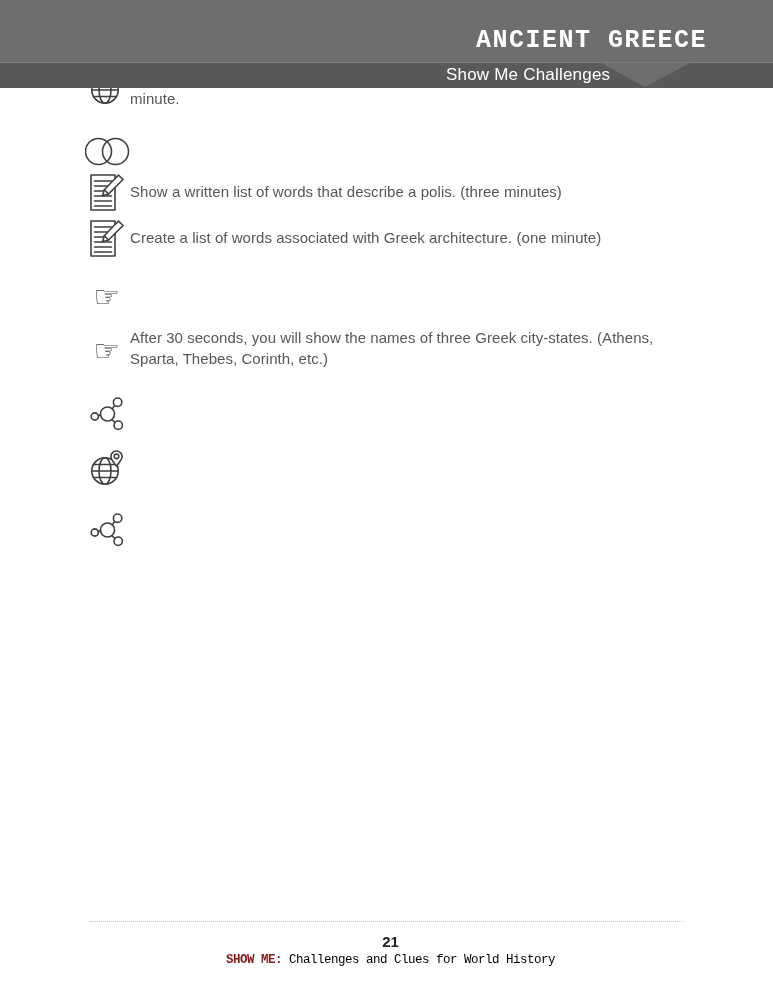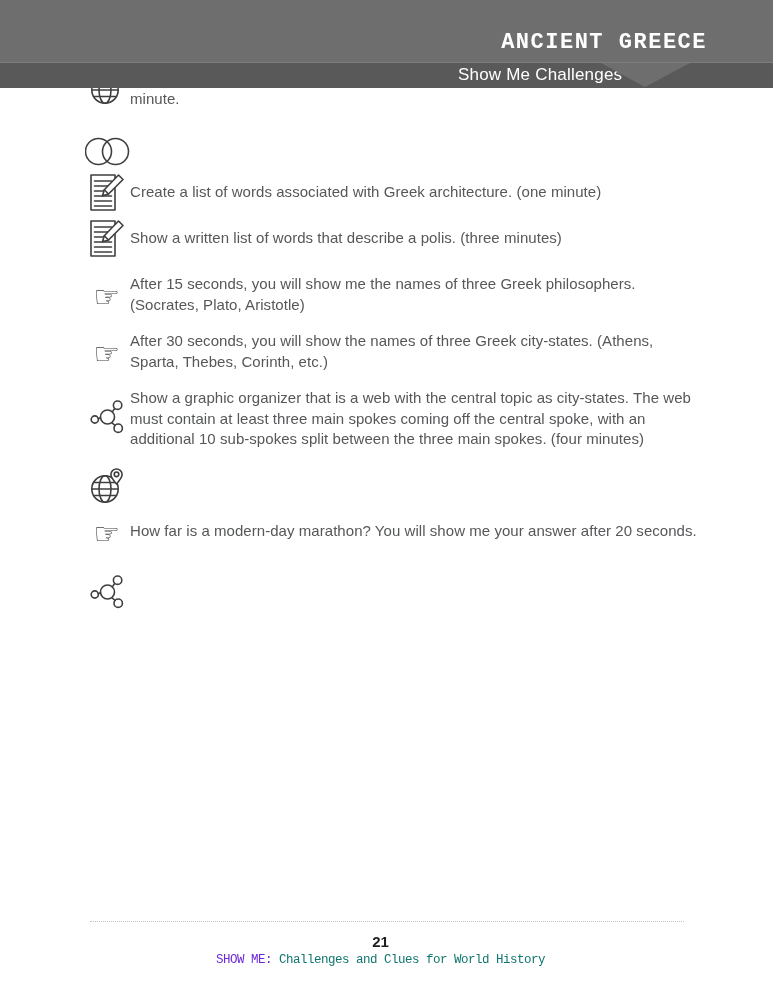--- a/index.html
+++ b/index.html
@@ -5,52 +5,52 @@
   html,body{margin:0;padding:0;}
   body{
     width:773px;height:1000px;position:relative;background:#ffffff;
     font-family:"Liberation Sans", sans-serif;overflow:hidden;
   }
   
   .band-top{position:absolute;top:0;left:0;width:773px;height:62px;background:#6e6e6e;}
   .band-title{
     position:absolute;right:66px;bottom:7px;color:#ffffff;
     font-family:"Liberation Mono", monospace;font-weight:bold;
-    font-size:22px;letter-spacing:1.5px;white-space:nowrap;
+    font-size:25px;letter-spacing:1.5px;white-space:nowrap;
   }
   .band-sub{
     position:absolute;top:62px;left:0;width:773px;height:26px;background:#595959;
     box-sizing:border-box;border-top:1px solid rgba(255,255,255,0.22);
   }
-  .band-subtitle{position:absolute;left:458px;top:2px;color:#ffffff;font-size:17px;letter-spacing:0.2px;}
+  .band-subtitle{position:absolute;left:446px;top:2px;color:#ffffff;font-size:17px;letter-spacing:0.2px;}
   .chevron{
     position:absolute;top:63px;left:601px;width:0;height:0;
     border-left:44px solid transparent;border-right:45px solid transparent;
     border-top:24px solid #6e6e6e;
   }
   
   .section-title{
     margin:28px 0 0 91px;font-size:18px;font-weight:bold;color:#231f20;letter-spacing:0.2px;
   }
   .challenges{margin:19px 0 0 84px;width:630px;}
   .row{display:flex;align-items:flex-start;margin-bottom:16px;}
   .iconbox{width:46px;min-width:46px;display:flex;justify-content:center;}
   .txt{margin:0;width:567px;font-size:15px;line-height:20.5px;color:#565759;letter-spacing:0.05px;}
   svg.ic{stroke:#3f3f3f;fill:none;stroke-width:1.6;stroke-linecap:round;stroke-linejoin:round;}
   .hand::before{
     content:"\261E";font-family:"DejaVu Sans", sans-serif;
     font-size:30px;line-height:1;color:#3f3f3f;display:block;
   }
   
   .footer-rule{position:absolute;top:921px;left:90px;width:594px;border-top:1px dotted #c4c4c4;}
-  .footer{position:absolute;top:933px;left:74px;width:613px;text-align:center;}
+  .footer{position:absolute;top:933px;left:84px;width:613px;text-align:center;}
   .page-number{font-size:15px;font-weight:bold;color:#231f20;}
   .series{margin-top:3px;font-family:"Liberation Mono", monospace;font-size:12.5px;letter-spacing:-0.5px;white-space:nowrap;}
-  .series-label{font-weight:normal;color:#6d28d9;}
-  .series-title{color:#0f766e;margin-top:7px;}
+  .series-label{font-weight:bold;color:#7f1d1d;}
+  .series-title{color:#000000;margin-top:7px;}
 </style>
 </head>
 <body>
 
 <div class="band-top">
   <div class="band-title">ANCIENT GREECE</div>
 </div>
 <div class="band-sub">
   <div class="band-subtitle">Show Me Challenges</div>
 </div>
@@ -91,83 +91,77 @@
         <line x1="4.5" y1="7" x2="21.5" y2="7"></line>
         <line x1="4.5" y1="12" x2="21.5" y2="12"></line>
         <line x1="4.5" y1="17" x2="21.5" y2="17"></line>
         <line x1="4.5" y1="22" x2="21.5" y2="22"></line>
         <line x1="4.5" y1="27" x2="21.5" y2="27"></line>
         <line x1="4.5" y1="32" x2="21.5" y2="32"></line>
         <path d="M28.5 1 L33 5.5 L18.5 20 L12.5 21.8 L14.3 15.8 Z" fill="#ffffff"></path>
         <line x1="14.3" y1="15.8" x2="18.5" y2="20"></line>
       </svg>
     </span>
-    <p class="txt">Create a list of words associated with Greek architecture. (one minute)</p>
+    <p class="txt">Show a written list of words that describe a polis. (three minutes)</p>
   </div>
 
   <div class="row">
     <span class="iconbox" style="margin-top:-8px">
       <svg class="ic" width="34" height="38" viewBox="0 0 34 38">
         <rect x="1" y="1" width="24" height="35"></rect>
         <line x1="4.5" y1="7" x2="21.5" y2="7"></line>
         <line x1="4.5" y1="12" x2="21.5" y2="12"></line>
         <line x1="4.5" y1="17" x2="21.5" y2="17"></line>
         <line x1="4.5" y1="22" x2="21.5" y2="22"></line>
         <line x1="4.5" y1="27" x2="21.5" y2="27"></line>
         <line x1="4.5" y1="32" x2="21.5" y2="32"></line>
         <path d="M28.5 1 L33 5.5 L18.5 20 L12.5 21.8 L14.3 15.8 Z" fill="#ffffff"></path>
         <line x1="14.3" y1="15.8" x2="18.5" y2="20"></line>
       </svg>
     </span>
-    <p class="txt">Show a written list of words that describe a polis. (three minutes)</p>
+    <p class="txt">Create a list of words associated with Greek architecture. (one minute)</p>
   </div>
 
   <div class="row">
     <span class="iconbox hand" style="margin-top:8px"></span>
-    <p class="txt">After 15 seconds, you will show me the names of three Greek philosophers. (Socrates, Plato, Aristotle)</p>
   </div>
 
   <div class="row">
     <span class="iconbox hand" style="margin-top:8px"></span>
     <p class="txt">After 30 seconds, you will show the names of three Greek city-states. (Athens, Sparta, Thebes, Corinth, etc.)</p>
   </div>
 
   <div class="row">
     <span class="iconbox" style="margin-top:10px">
       <svg class="ic" width="35" height="37" viewBox="0 0 35 37">
         <circle cx="17.5" cy="19" r="7"></circle>
         <circle cx="4.8" cy="21.5" r="3.6"></circle>
         <circle cx="27.6" cy="7.2" r="4.2"></circle>
         <circle cx="28.2" cy="30.2" r="4.2"></circle>
         <line x1="10.3" y1="19.8" x2="8.2" y2="20.7"></line>
         <line x1="22.3" y1="13.9" x2="24.5" y2="10.8"></line>
         <line x1="22" y1="24.8" x2="25.2" y2="27.5"></line>
       </svg>
     </span>
-    <p class="txt">Show a graphic organizer that is a web with the central topic as city-states. The web must contain at least three main spokes coming off the central spoke, with an additional 10 sub-spokes split between the three main spokes. (four minutes)</p>
   </div>
 
   <div class="row">
     <span class="iconbox" style="margin-top:-1px">
       <svg class="ic" width="35" height="40" viewBox="0 0 35 40">
         <circle cx="15" cy="24" r="13.2"></circle>
         <ellipse cx="15" cy="24" rx="6" ry="13.2"></ellipse>
         <line x1="1.8" y1="24" x2="28.2" y2="24"></line>
         <line x1="3.5" y1="17.5" x2="26.5" y2="17.5"></line>
         <line x1="3.5" y1="30.5" x2="26.5" y2="30.5"></line>
         <path d="M26.5 19 C23.3 15.2 20.9 12.7 20.9 9.6 A5.6 5.6 0 1 1 32.1 9.6 C32.1 12.7 29.7 15.2 26.5 19 Z" fill="#ffffff"></path>
         <circle cx="26.5" cy="9.3" r="2.3"></circle>
       </svg>
     </span>
   </div>
 
-  <div class="row">
-    <span class="iconbox hand" style="margin-top:-2px"></span>
-    <p class="txt">How far is a modern-day marathon? You will show me your answer after 20 seconds.</p>
-  </div>
 
   <div class="row">
     <span class="iconbox" style="margin-top:8px">
       <svg class="ic" width="35" height="37" viewBox="0 0 35 37">
         <circle cx="17.5" cy="19" r="7"></circle>
         <circle cx="4.8" cy="21.5" r="3.6"></circle>
         <circle cx="27.6" cy="7.2" r="4.2"></circle>
         <circle cx="28.2" cy="30.2" r="4.2"></circle>
         <line x1="10.3" y1="19.8" x2="8.2" y2="20.7"></line>
         <line x1="22.3" y1="13.9" x2="24.5" y2="10.8"></line>

